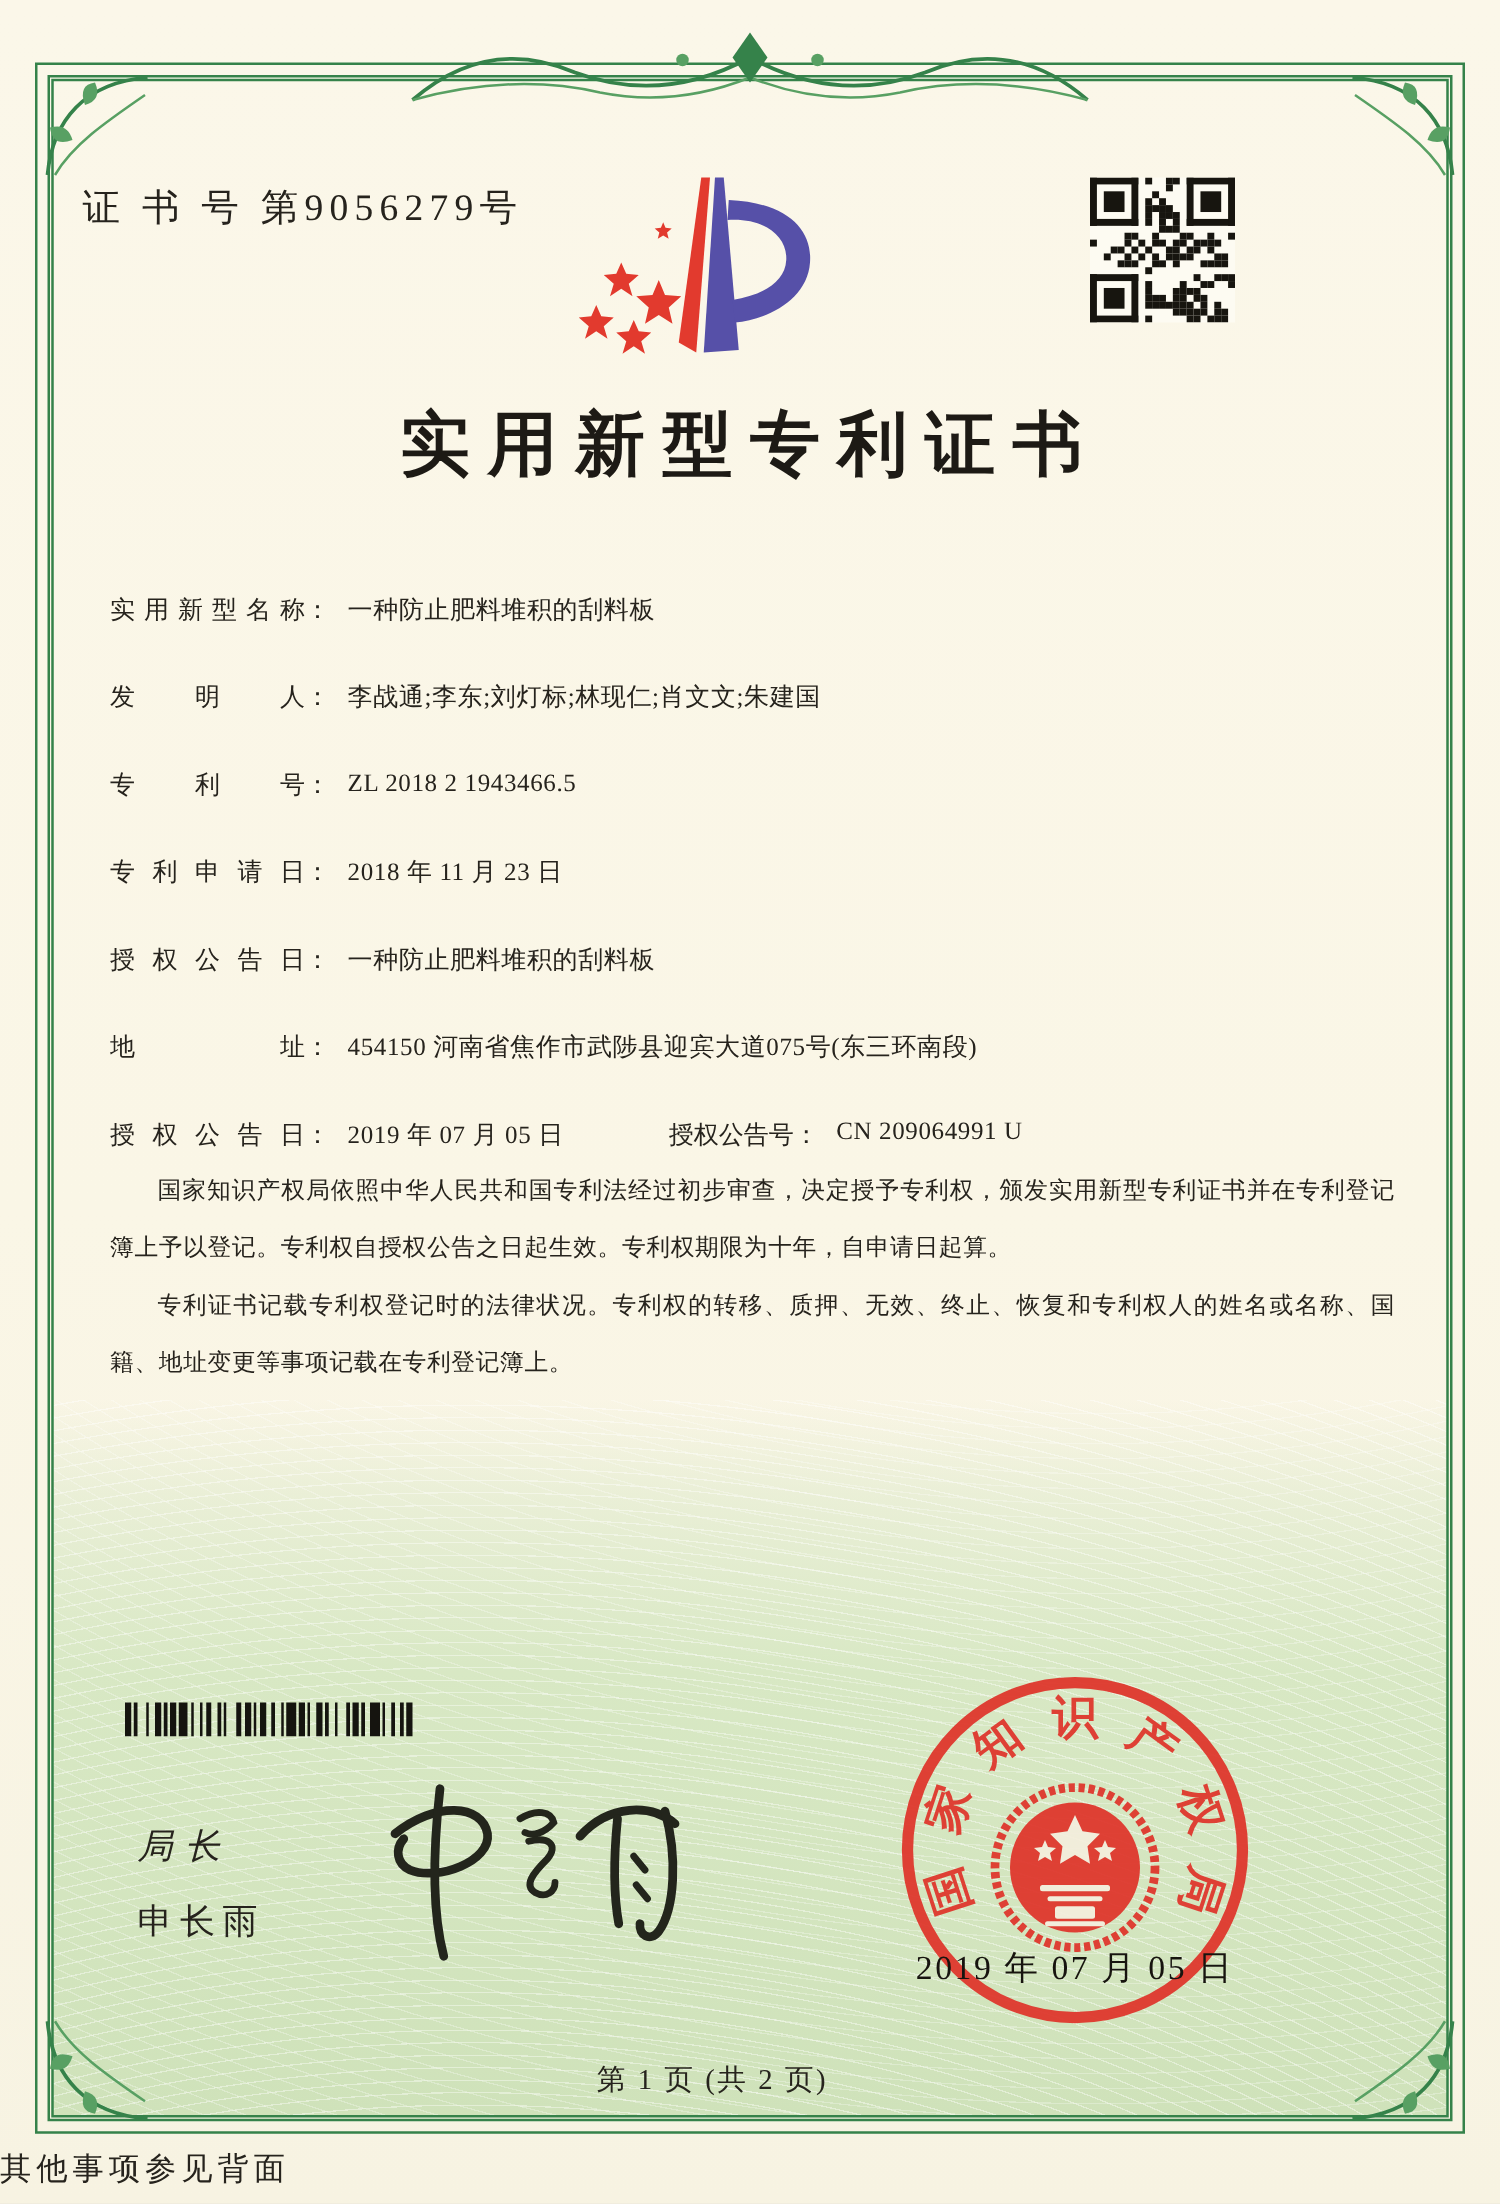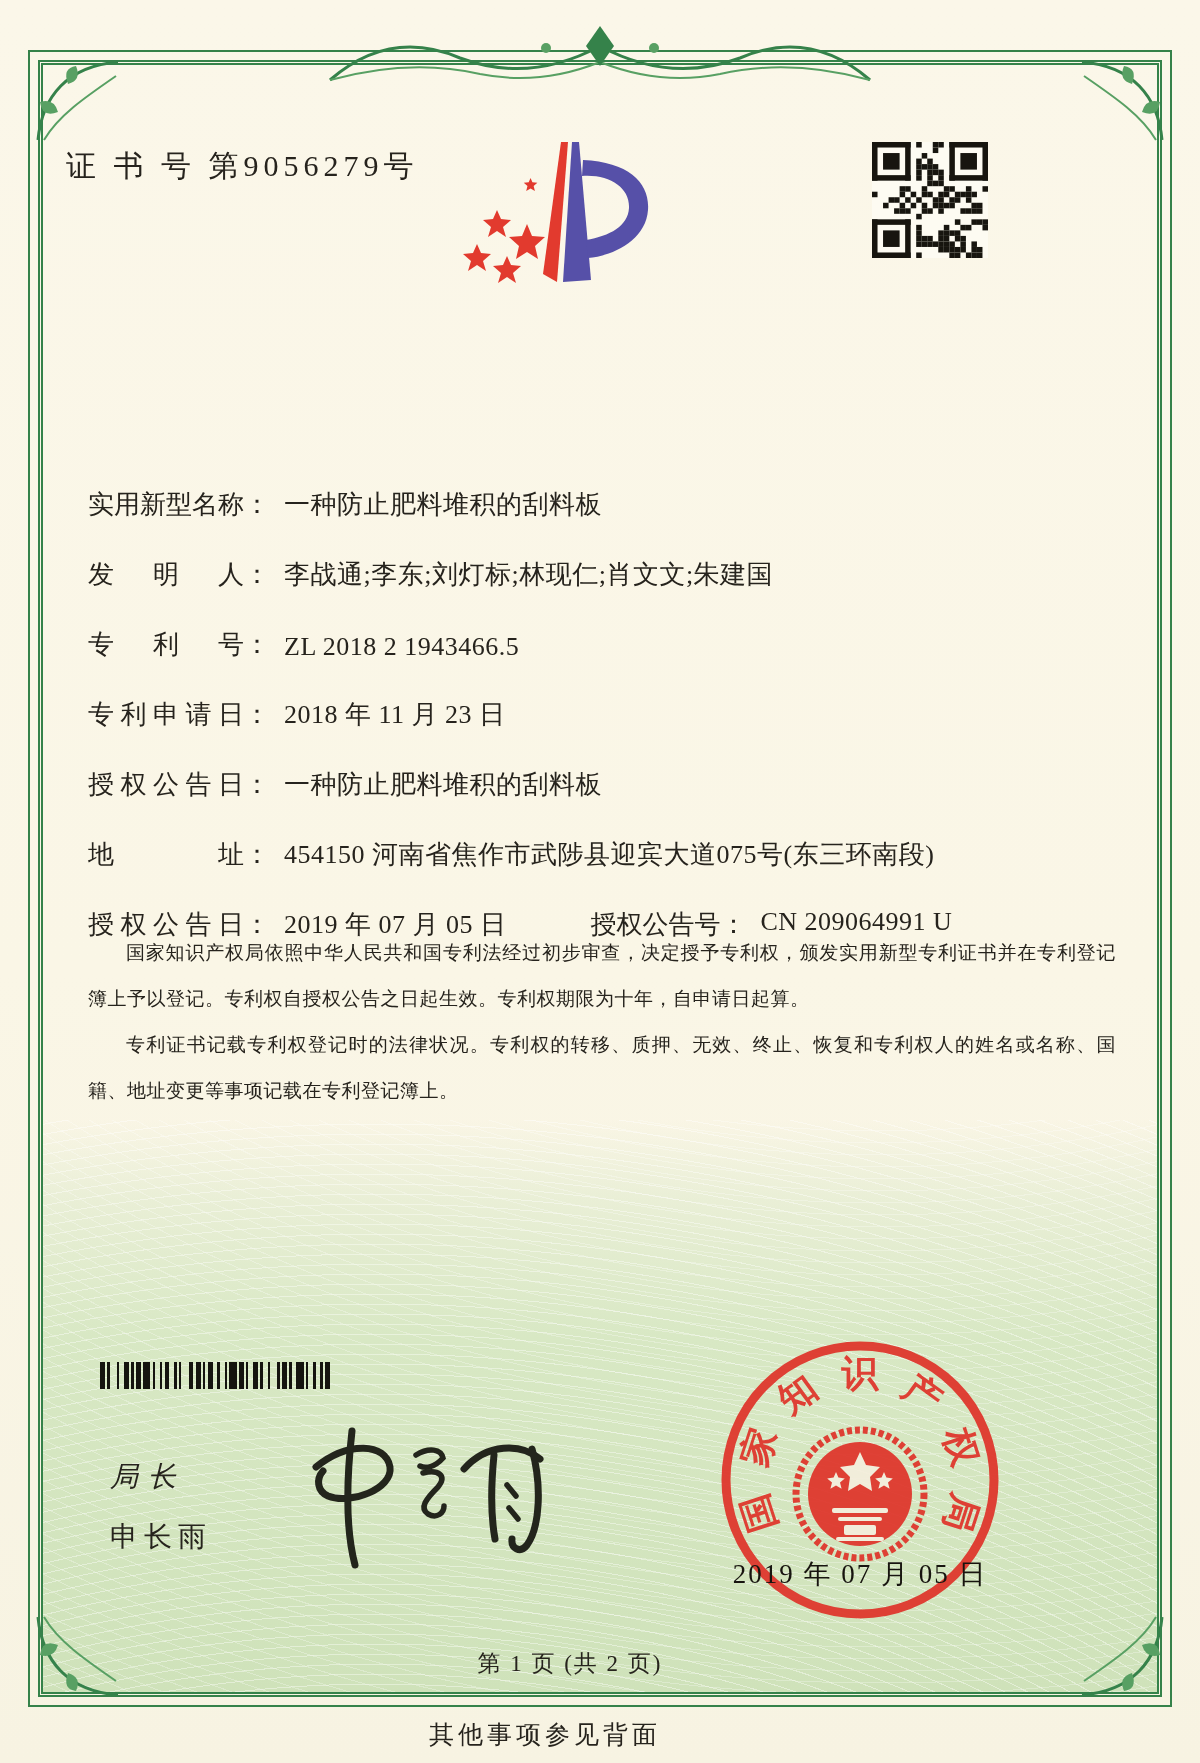--- a/index.html
+++ b/index.html
@@ -37,42 +37,42 @@
   
   .cert-no{position:absolute;left:66px;top:146px;font-size:30px;letter-spacing:5px;}
   .logo{position:absolute;left:445px;top:132px;}
   .qr{position:absolute;left:872px;top:142px;width:116px;height:116px;background:#fdfbf2;}
   .title{
     position:absolute;left:0;right:0;top:318px;text-align:center;
     font-size:56px;font-weight:bold;letter-spacing:14px;color:#1d1a15;
   }
   
   .fields{position:absolute;left:88px;right:80px;top:452px;}
-  .field-row{display:flex;align-items:flex-end;height:70px;font-size:26px;}
+  .field-row{display:flex;align-items:center;height:70px;font-size:20px;}
   .field-label{display:inline-block;width:156px;text-align:justify;text-align-last:justify;}
   .field-colon{margin-right:14px;}
   .field-value{letter-spacing:.5px;white-space:nowrap;}
   .grant-group{margin-left:84px;display:flex;}
   
   .body-text{
     position:absolute;left:88px;right:84px;top:930px;
     font-size:19px;line-height:46px;text-align:justify;letter-spacing:.5px;
     font-style:normal;
   }
   .body-text p{margin:0;text-indent:2em;}
   
   .barcode{position:absolute;left:100px;top:1362px;height:27px;display:flex;align-items:stretch;}
   .barcode span{display:block;height:100%;}
   .official-title{position:absolute;left:110px;top:1458px;font-size:28px;letter-spacing:10px;font-style:italic;}
   .official-name{position:absolute;left:110px;top:1518px;font-size:28px;letter-spacing:6px;}
   .signature{position:absolute;left:288px;top:1415px;}
   .seal{position:absolute;left:716px;top:1336px;width:288px;height:288px;opacity:.93;}
   .seal-date{position:absolute;left:716px;top:1556px;width:288px;text-align:center;font-size:27px;letter-spacing:2px;color:#17140f;}
   .page-info{position:absolute;left:0;right:60px;top:1648px;text-align:center;font-size:23px;letter-spacing:2px;}
-  .back-note{position:absolute;left:0;right:110px;top:1718px;text-align:center;font-size:25px;letter-spacing:4px;}
+  .back-note{position:absolute;left:0;right:110px;top:1718px;font-size:25px;letter-spacing:4px;}
 </style>
 </head>
 <body>
 
 <div class="page">
 
   <div class="green-zone"></div>
 
   <div class="frame-outer"></div>
   <div class="frame-inner"></div>
@@ -261,20 +261,21 @@
         <rect x="99.42857142857143" y="104.95238095238095" width="5.523809523809524" height="5.523809523809524" fill="#17150f"></rect>
         <rect x="104.95238095238095" y="104.95238095238095" width="5.523809523809524" height="5.523809523809524" fill="#17150f"></rect>
         <rect x="44.19047619047619" y="110.47619047619048" width="5.523809523809524" height="5.523809523809524" fill="#17150f"></rect>
         <rect x="77.33333333333333" y="110.47619047619048" width="5.523809523809524" height="5.523809523809524" fill="#17150f"></rect>
         <rect x="82.85714285714286" y="110.47619047619048" width="5.523809523809524" height="5.523809523809524" fill="#17150f"></rect>
         <rect x="93.9047619047619" y="110.47619047619048" width="5.523809523809524" height="5.523809523809524" fill="#17150f"></rect>
         <rect x="99.42857142857143" y="110.47619047619048" width="5.523809523809524" height="5.523809523809524" fill="#17150f"></rect>
         <rect x="104.95238095238095" y="110.47619047619048" width="5.523809523809524" height="5.523809523809524" fill="#17150f"></rect>
       </svg></div>
 
+  <div class="title">实用新型专利证书</div>
 
   <div class="fields">
     <div class="field-row">
       <span class="field-label">实用新型名称</span>
         <span class="field-colon">：</span>
       <span class="field-value">一种防止肥料堆积的刮料板</span>
     </div>
     <div class="field-row">
       <span class="field-label">发明人</span>
         <span class="field-colon">：</span>

